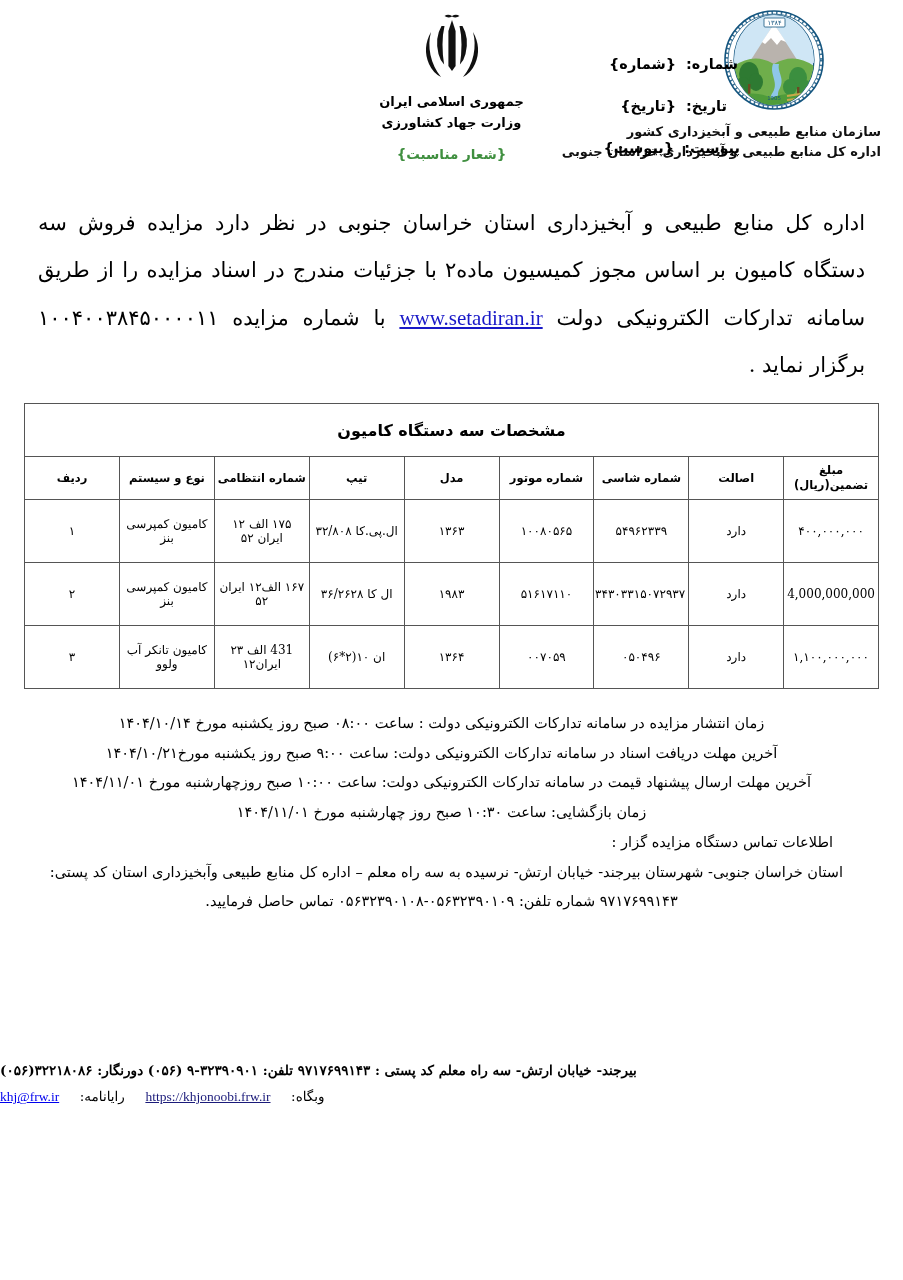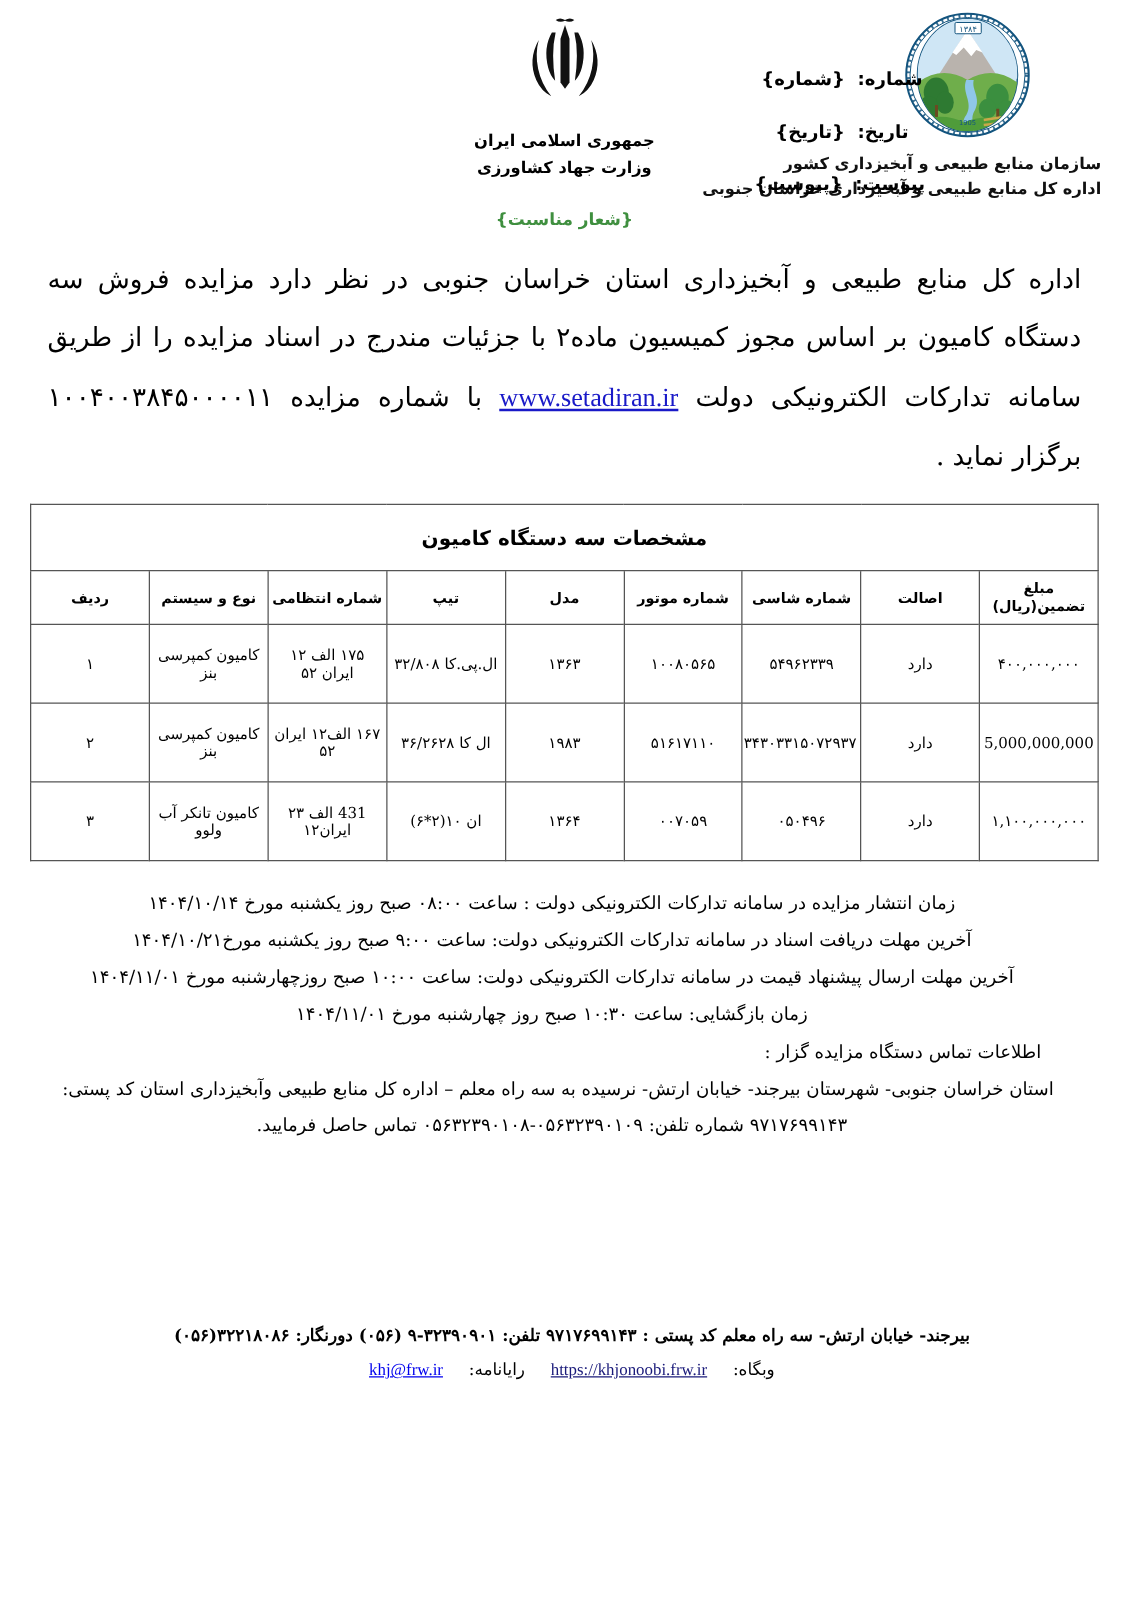--- a/index.html
+++ b/index.html
@@ -53,25 +53,25 @@
     position: absolute;
     top: 14px;
     left: 50%;
     transform: translateX(-50%);
     width: 230px;
     text-align: center;
   }
   .iran-text {
     font-size: 13px;
     line-height: 1.6;
-    margin-top: 20px;
+    margin-top: 8px;
     font-weight: 600;
   }
   .slogan {
-    margin-top: 22px;
+    margin-top: 12px;
     font-size: 13.5px;
     color: #3f8f3f;
     font-weight: 600;
   }
 
   .meta-block {
     position: absolute;
     top: 56px;
     right: 163px;
     width: 190px;
@@ -160,23 +160,23 @@
   .info-lines .line { white-space: nowrap; }
   .info-lines .line.center { text-align: center; }
   .info-lines .line.right  { text-align: right; }
   .info-lines .line.indent { padding-right: 10px; }
   .info-lines .line.wrapok { white-space: normal; }
 
   
   .footer {
     position: absolute;
     bottom: 10px;
-    left: 12px;
+    left: 0;
     right: 0;
-    text-align: center;
+    text-align: left;
     font-family: "DejaVu Serif", "Liberation Serif", serif;
   }
   .footer .f1 {
     font-size: 13.5px;
     line-height: 1.8;
     font-weight: 600;
     white-space: nowrap;
   }
   .footer .f2 {
     font-size: 13.5px;
@@ -333,21 +333,21 @@
           <td class="cell c-asalat">دارد</td>
           <td class="cell c-chassis">۵۴۹۶۲۳۳۹</td>
           <td class="cell c-motor">۱۰۰۸۰۵۶۵</td>
           <td class="cell c-model">۱۳۶۳</td>
           <td class="cell c-tip">ال.پی.کا ۳۲/۸۰۸</td>
           <td class="cell c-plate">۱۷۵ الف ۱۲ ایران ۵۲</td>
           <td class="cell c-type">کامیون کمپرسی بنز</td>
           <td class="cell c-radif">۱</td>
         </tr>
         <tr>
-          <td class="cell c-amount">5,000,000,000</td>
+          <td class="cell c-amount">4,000,000,000</td>
           <td class="cell c-asalat">دارد</td>
           <td class="cell c-chassis">۳۴۳۰۳۳۱۵۰۷۲۹۳۷</td>
           <td class="cell c-motor">۵۱۶۱۷۱۱۰</td>
           <td class="cell c-model">۱۹۸۳</td>
           <td class="cell c-tip">ال کا ۳۶/۲۶۲۸</td>
           <td class="cell c-plate">۱۶۷ الف۱۲ ایران ۵۲</td>
           <td class="cell c-type">کامیون کمپرسی بنز</td>
           <td class="cell c-radif">۲</td>
         </tr>
         <tr>

